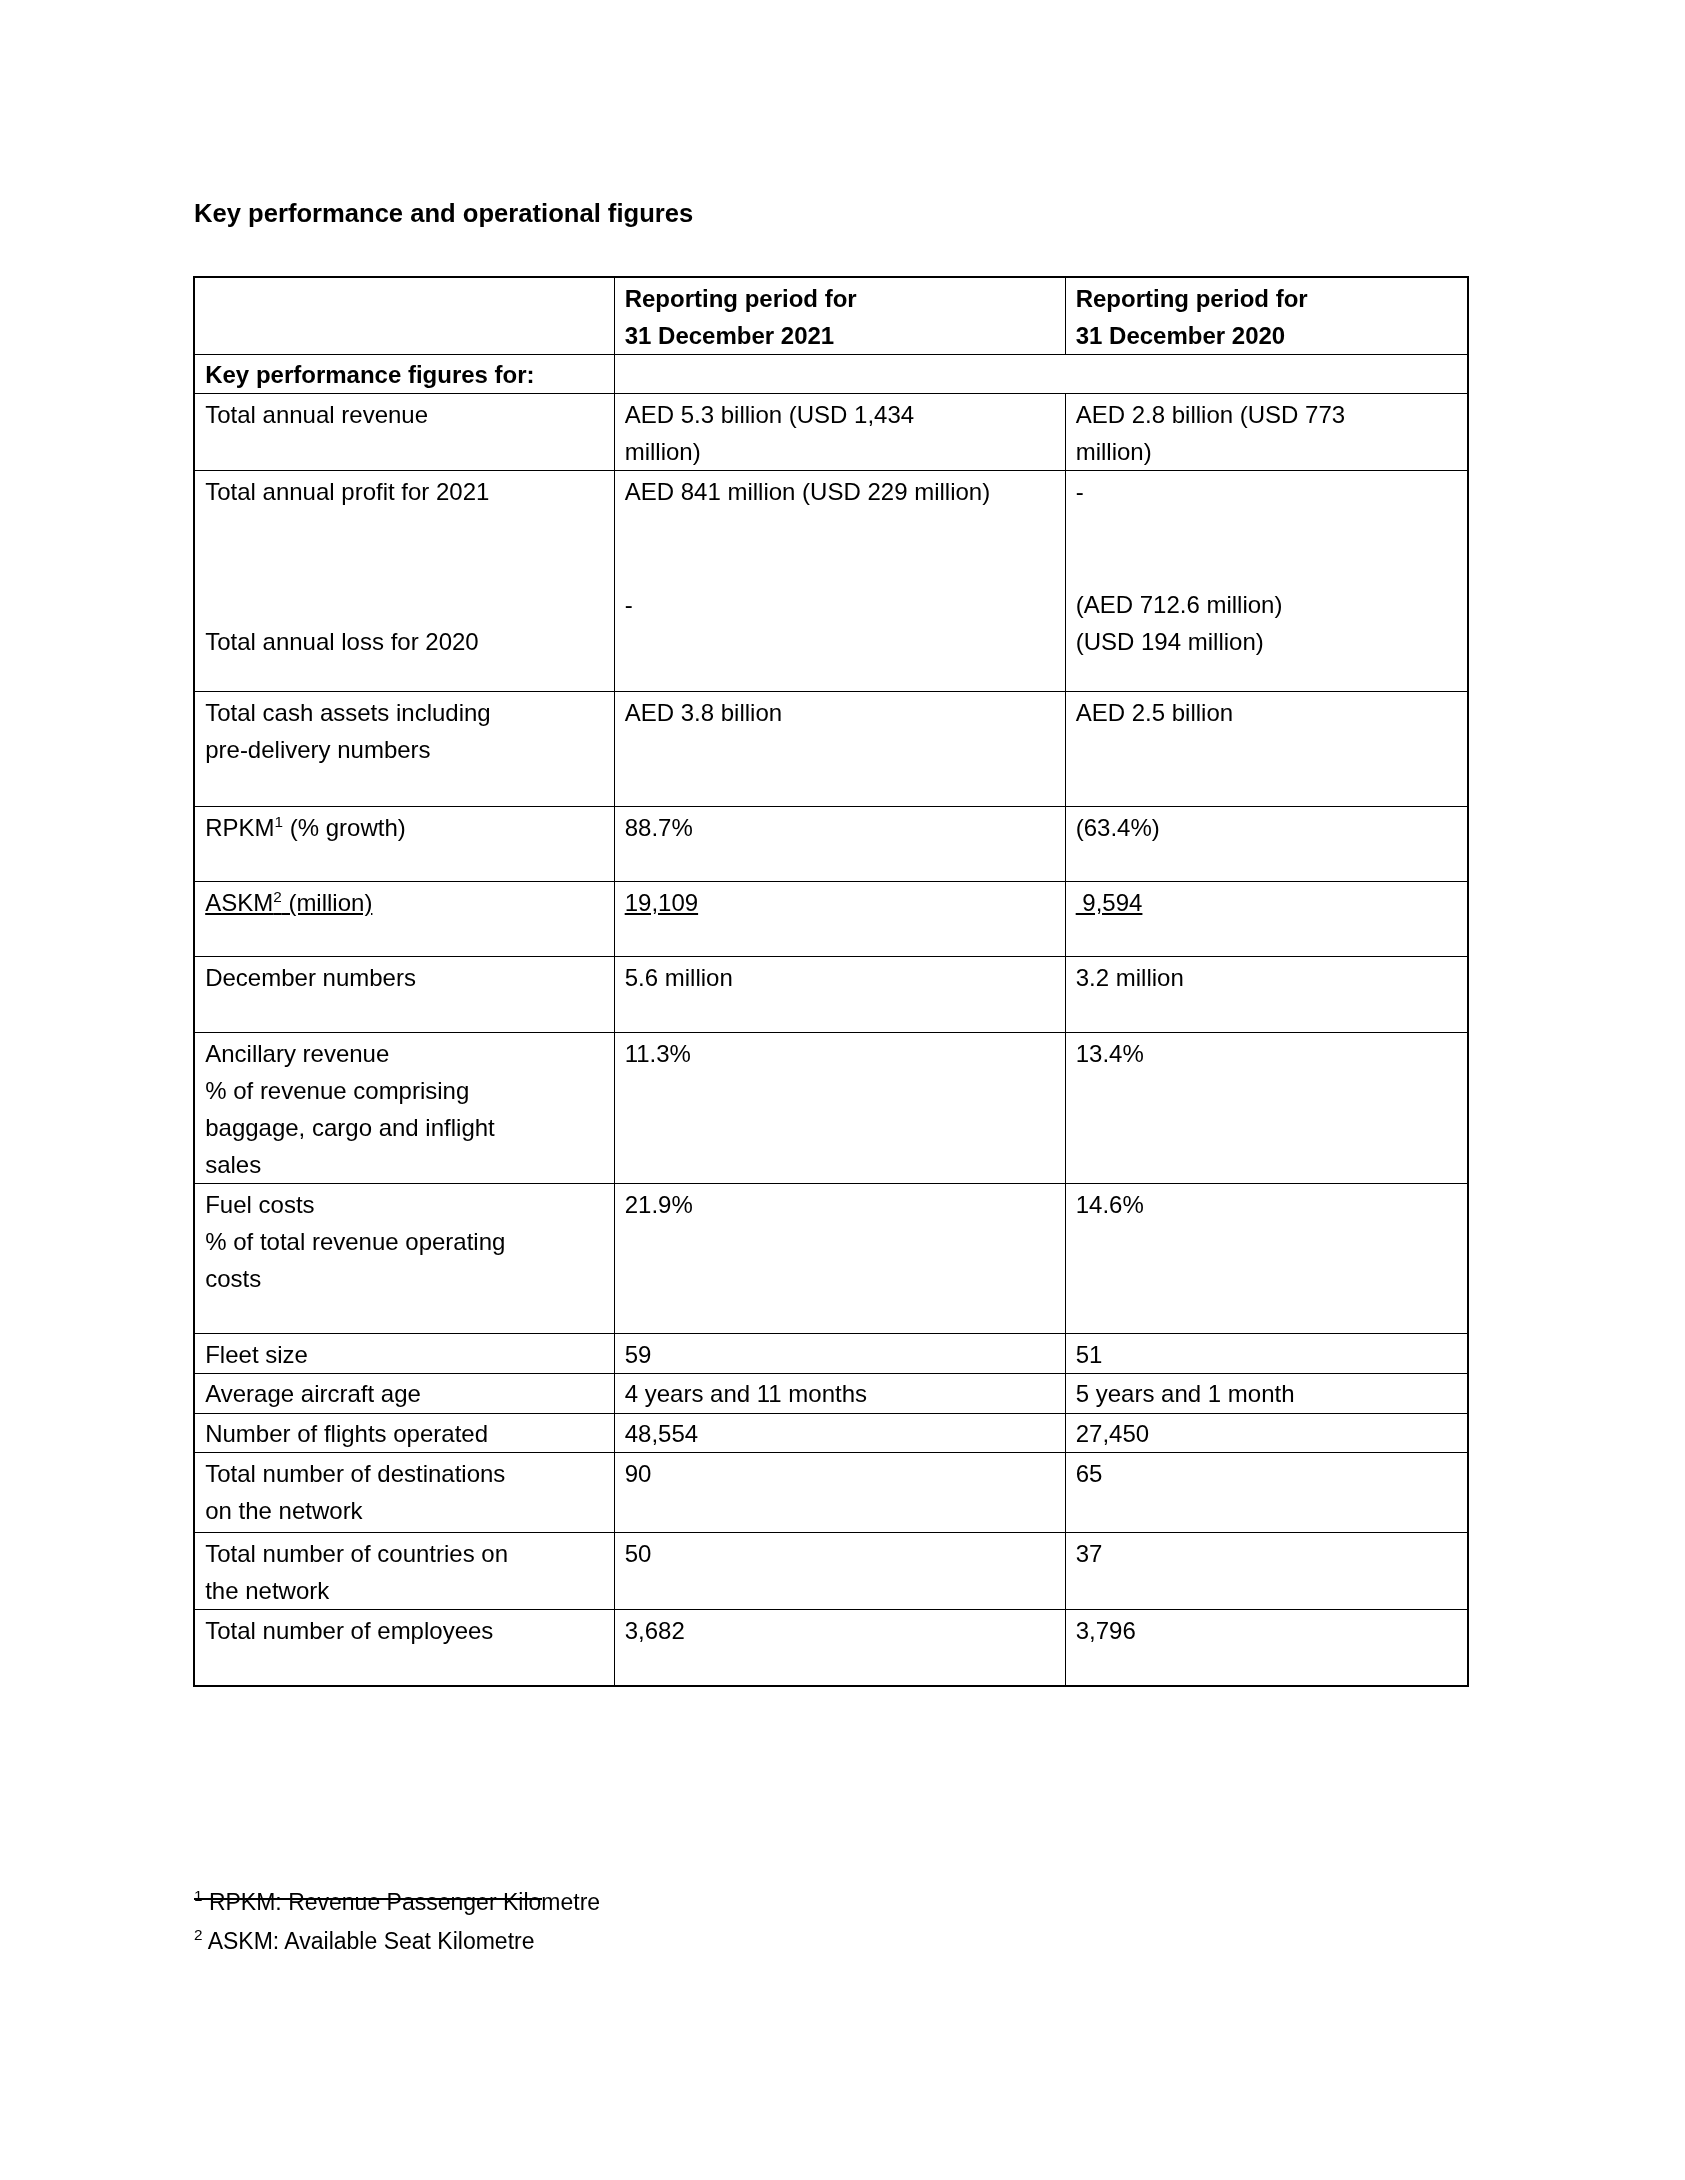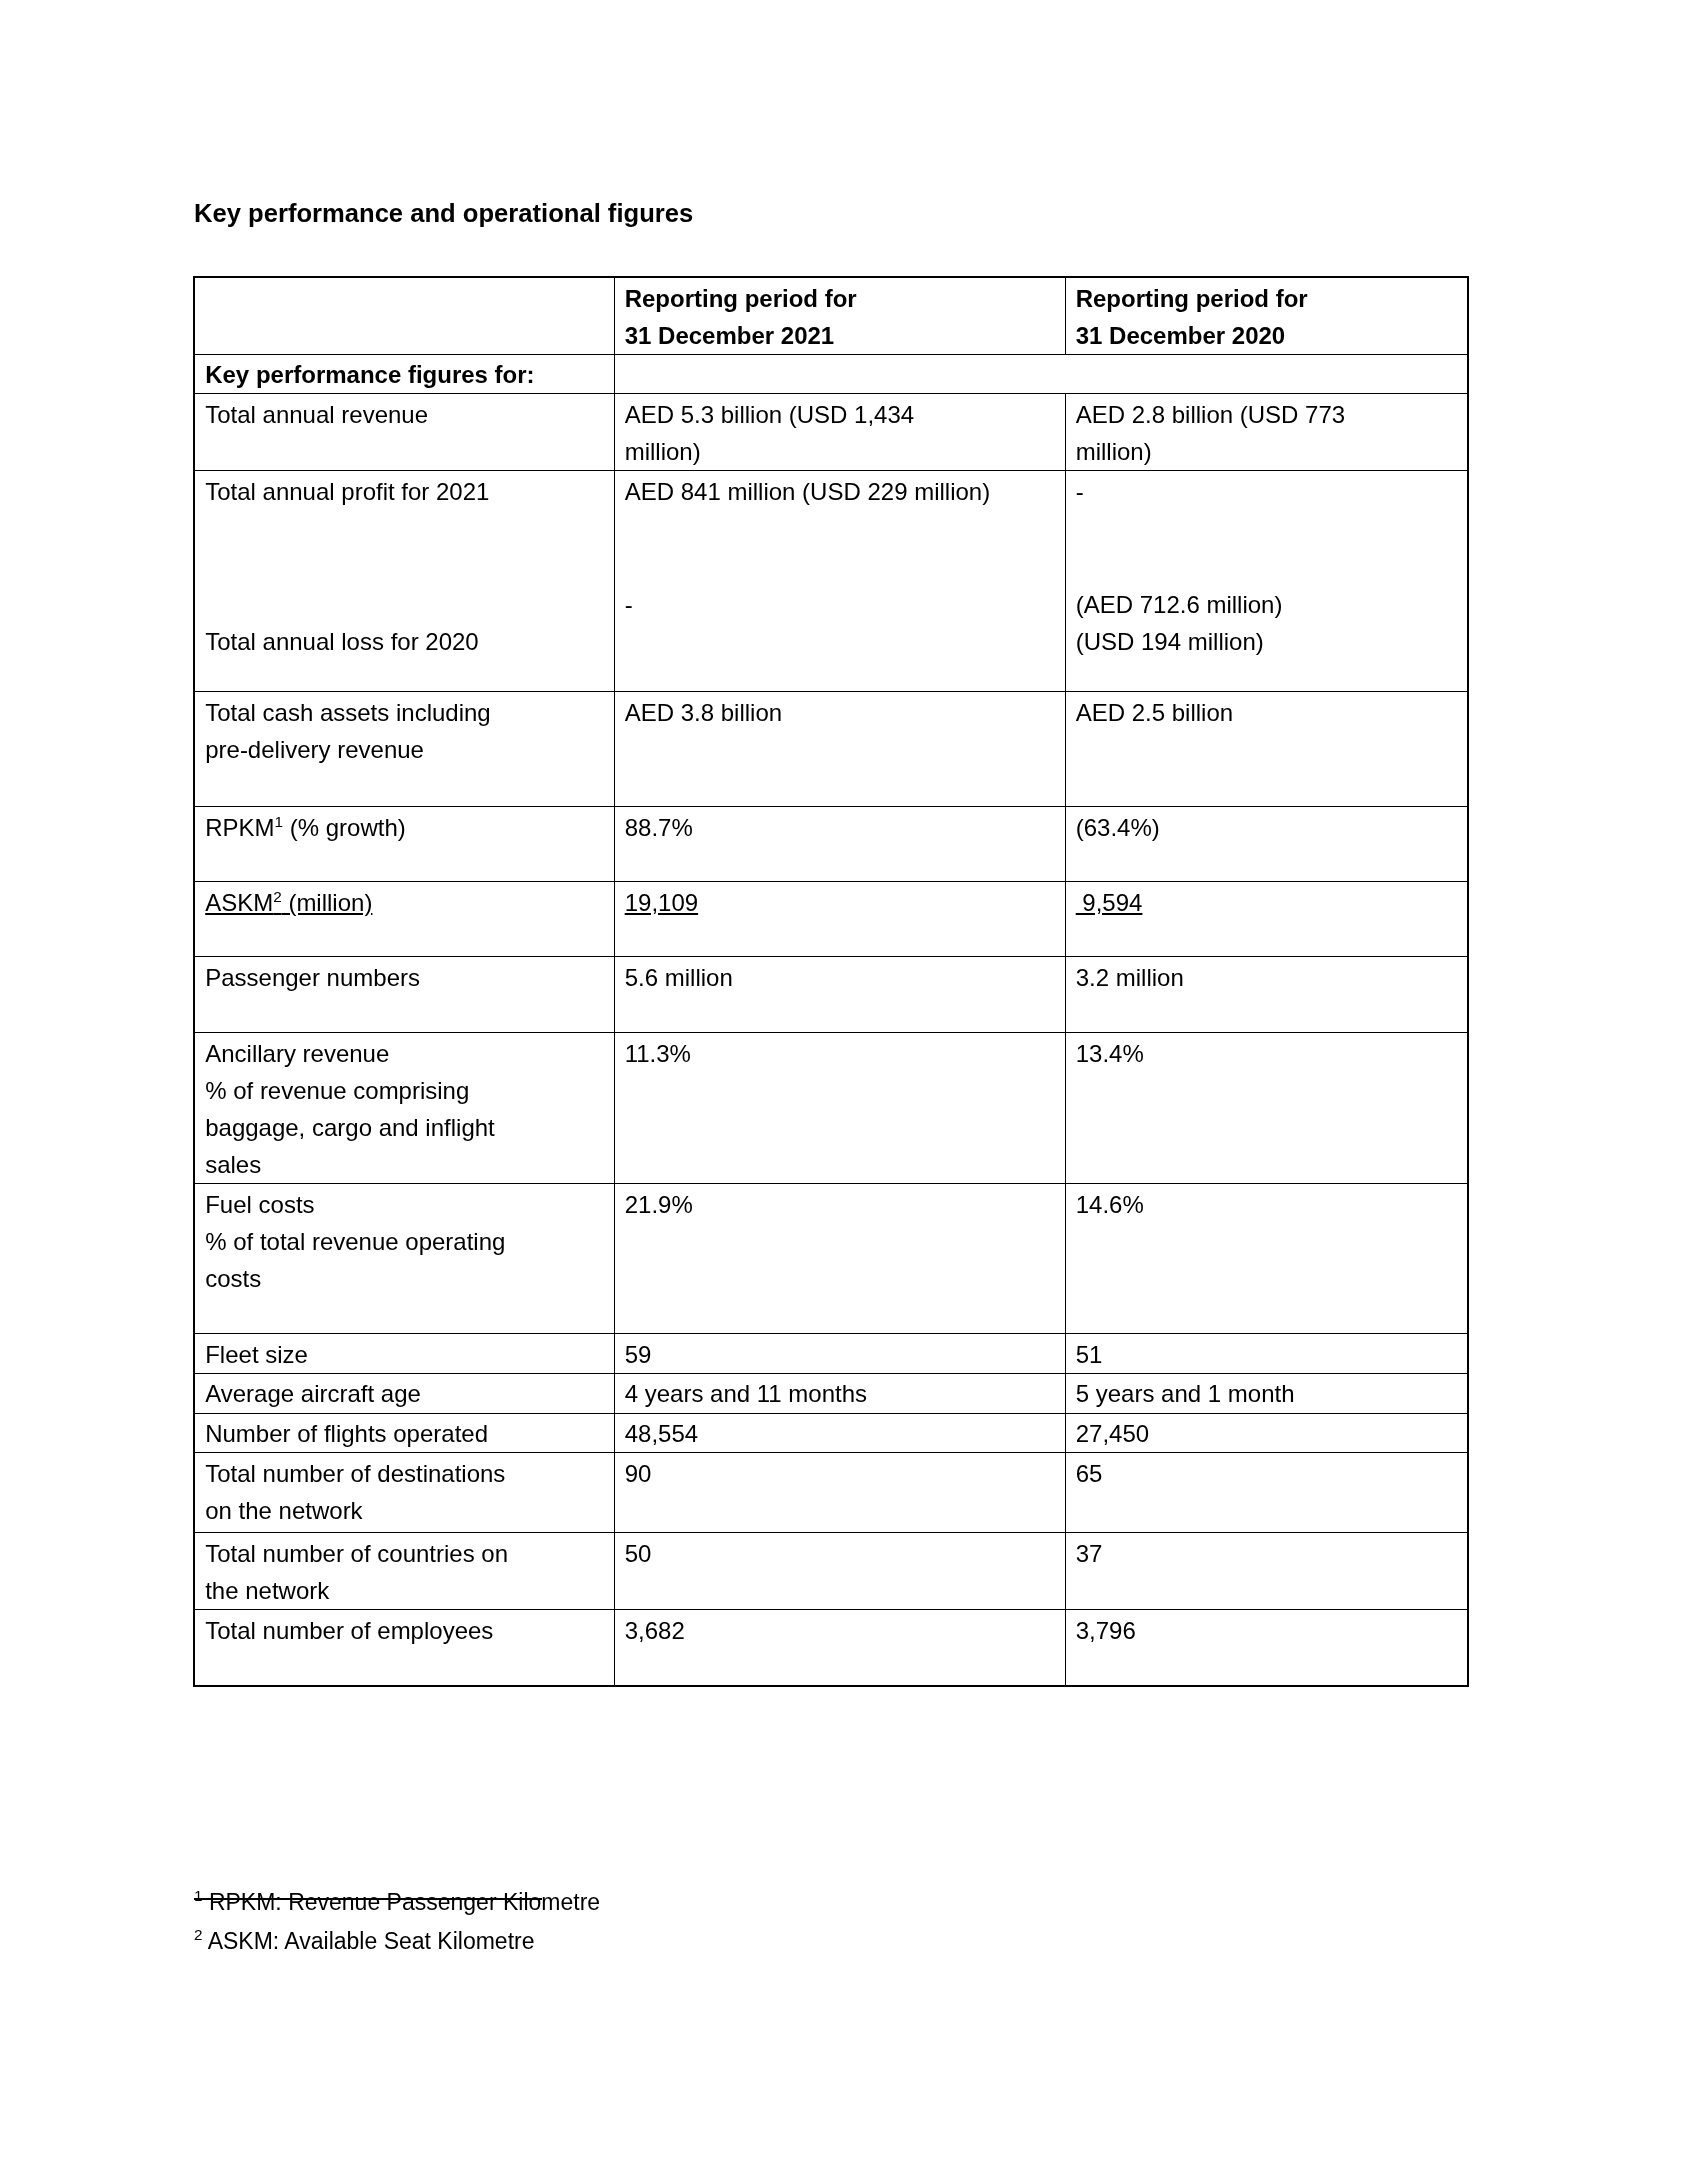--- a/index.html
+++ b/index.html
@@ -111,40 +111,40 @@
       <td>
         <div class="pl-slot-a">-</div>
         <div>(AED 712.6 million)</div>
         <div>(USD 194 million)</div>
       </td>
     </tr>
 
     <tr class="r-cash">
       <td>
             <div>Total cash assets including</div>
-            <div>pre-delivery revenue</div>
+            <div>pre-delivery numbers</div>
           </td>
       <td>AED 3.8 billion</td>
       <td>AED 2.5 billion</td>
     </tr>
 
     <tr class="r-rpkm">
       <td><span>RPKM</span><span class="supscript">1</span><span> (% growth)</span></td>
       <td>88.7%</td>
       <td>(63.4%)</td>
     </tr>
 
     <tr class="r-askm">
       <td><span>ASKM</span><span class="supscript">2</span><span> (million)</span></td>
       <td>19,109</td>
       <td>&nbsp;9,594</td>
     </tr>
 
     <tr class="r-pass">
-      <td>Passenger numbers</td>
+      <td>December numbers</td>
       <td>5.6 million</td>
       <td>3.2 million</td>
     </tr>
 
     <tr class="r-anc">
       <td>
             <div>Ancillary revenue</div>
             <div>% of revenue comprising</div>
             <div>baggage, cargo and inflight</div>
             <div>sales</div>

